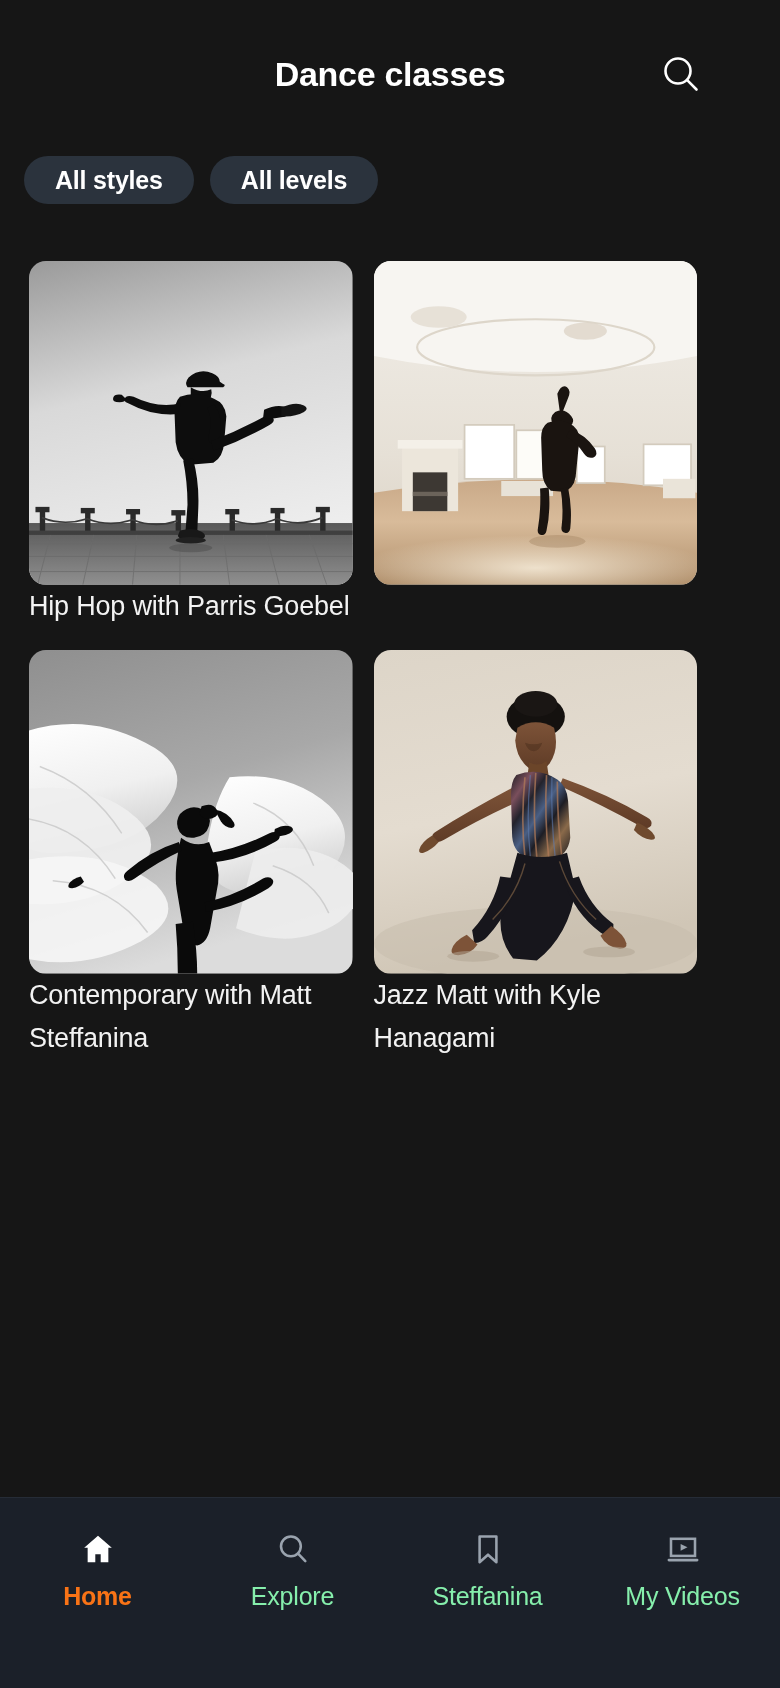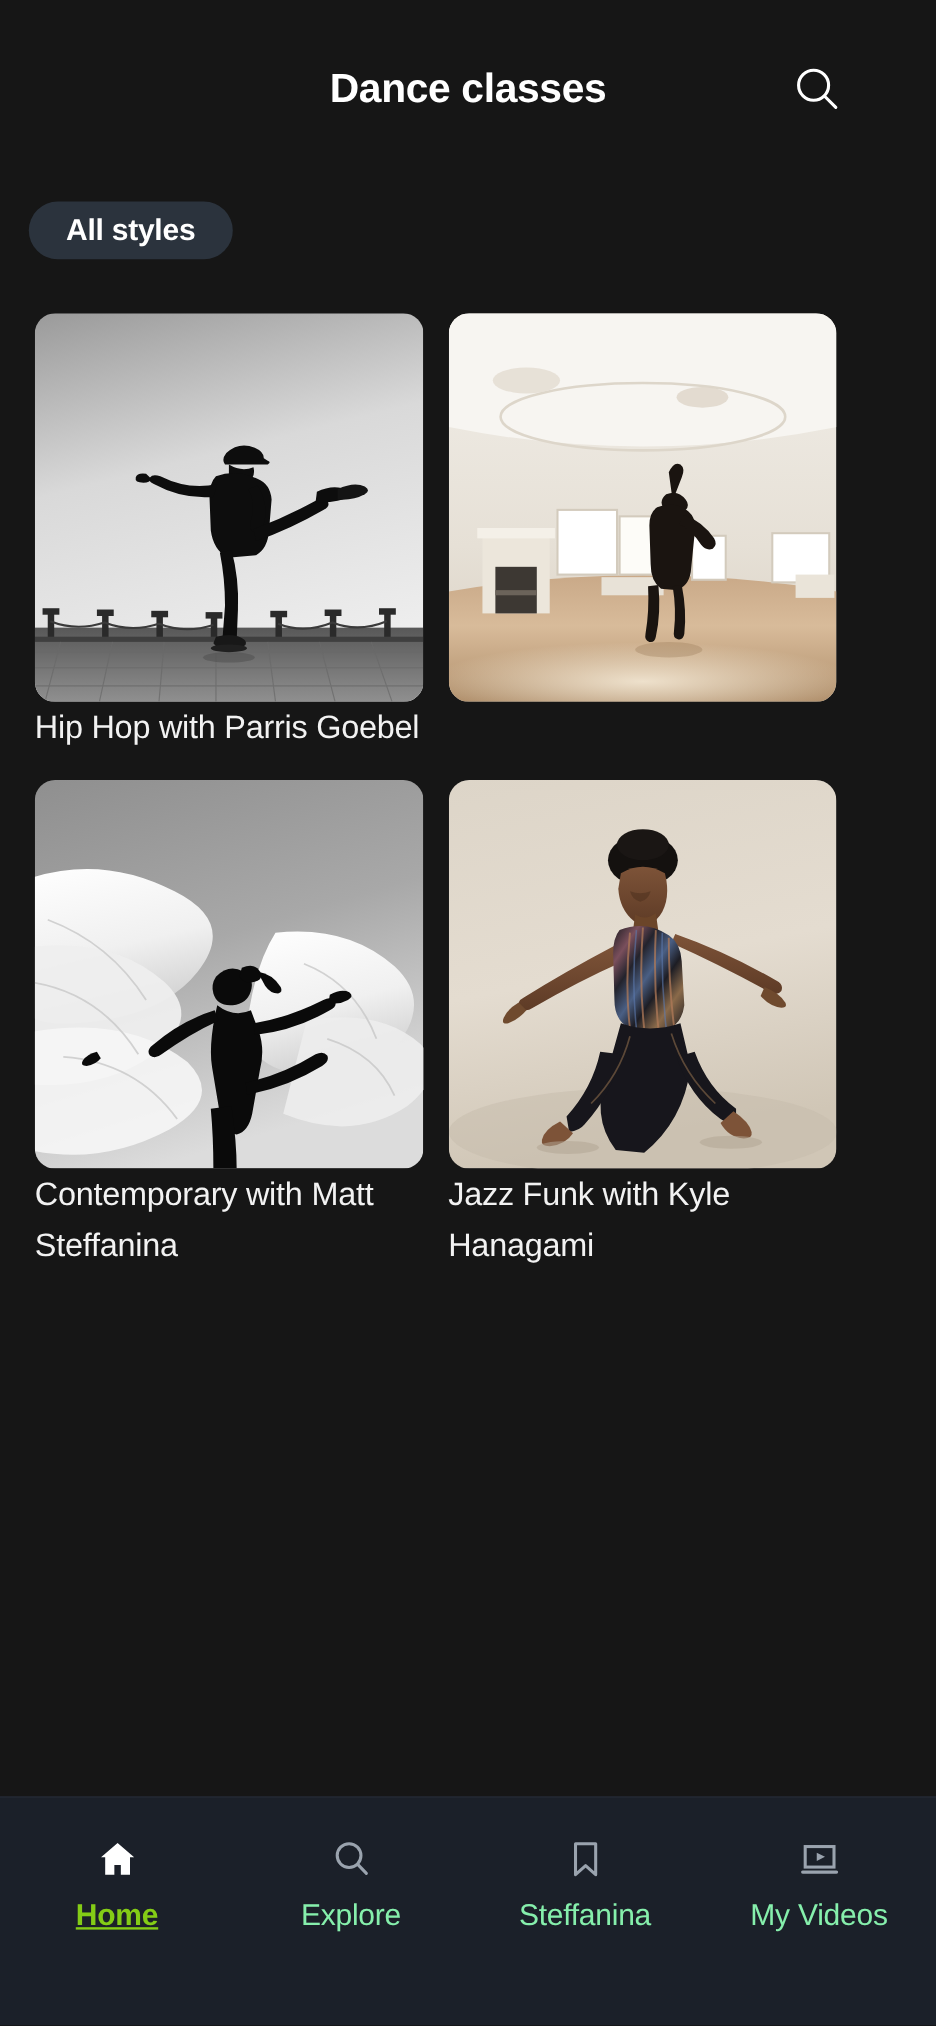--- a/index.html
+++ b/index.html
@@ -55,21 +55,20 @@
     border:none;
     border-radius:34px;
     height:48px;
     padding:0 31px;
     font-size:25px;
     font-weight:600;
     font-family:"Liberation Sans", sans-serif;
     display:flex; align-items:center; justify-content:center;
     white-space:nowrap;
     letter-spacing:-0.2px;
-    margin-top:12px;
   }
 
   
   .grid {
     flex:1 1 auto;
     display:grid;
     grid-template-columns:1fr 1fr;
     column-gap:21px;
     row-gap:22px;
     padding:41px 83px 0 29px;
@@ -113,41 +112,42 @@
   }
   .nav-icon { height:40px; display:flex; align-items:center; justify-content:center; }
   .nav-icon svg { display:block; }
   .nav-label {
     font-size:25px;
     letter-spacing:-0.2px;
     color:#86efac;
     font-weight:400;
     white-space:nowrap;
   }
-  .nav-item.active .nav-label { color:#84cc16; font-weight:700;text-decoration:underline; }
+  .nav-item.active .nav-label { color:#f97316; font-weight:700; }
 </style>
 </head>
 <body>
 
 <div class="screen">
 
   <div class="header">
     <div class="header-title">Dance classes</div>
     <div class="search-btn">
       <span>
         <svg width="44" height="44" viewBox="0 0 44 44" fill="none">
           <circle cx="19" cy="19" r="12.5" stroke="#ffffff" stroke-width="2.6"></circle>
           <line x1="28.2" y1="28.2" x2="37.5" y2="37.5" stroke="#ffffff" stroke-width="2.6" stroke-linecap="round"></line>
         </svg>
       </span>
     </div>
   </div>
 
   <div class="chips">
     <button class="chip">All styles</button>
+    <button class="chip">All levels</button>
   </div>
 
   <div class="grid">
 
     <div class="card">
       <div class="card-thumb">
         <svg viewBox="0 0 300 300" preserveAspectRatio="xMidYMid slice">
           <defs>
             <linearGradient id="sky1" x1="0" y1="0" x2="0.25" y2="1">
               <stop offset="0" stop-color="#9a9a9a"></stop>
@@ -402,21 +402,21 @@
             <path d="M172 196 q10 32 34 54"></path>
             <path d="M140 198 q-8 30 -30 52"></path>
           </g>
 
           <path d="M86 264 q-12 6 -14 14 q-1 5 6 5 q12 -1 18 -10 z" fill="#7d5338"></path>
           <path d="M220 256 q12 8 14 16 q1 5 -6 5 q-12 -1 -18 -12 z" fill="#7d5338"></path>
           <ellipse cx="92" cy="284" rx="24" ry="5" fill="#b3a694" opacity="0.55"></ellipse>
           <ellipse cx="218" cy="280" rx="24" ry="5" fill="#b3a694" opacity="0.55"></ellipse>
         </svg>
       </div>
-      <div class="card-title">Jazz Funk with Kyle Hanagami</div>
+      <div class="card-title">Jazz Matt with Kyle Hanagami</div>
     </div>
 
   </div>
 
   <div class="bottom-nav">
 
     <div class="nav-item active">
       <span class="nav-icon">
         <svg width="36" height="36" viewBox="0 0 24 24">
           <path d="M12 3.2 2.8 11.1h2.3v9.7h5.1v-5.3h3.6v5.3h5.1v-9.7h2.3z" fill="#ffffff"></path>

